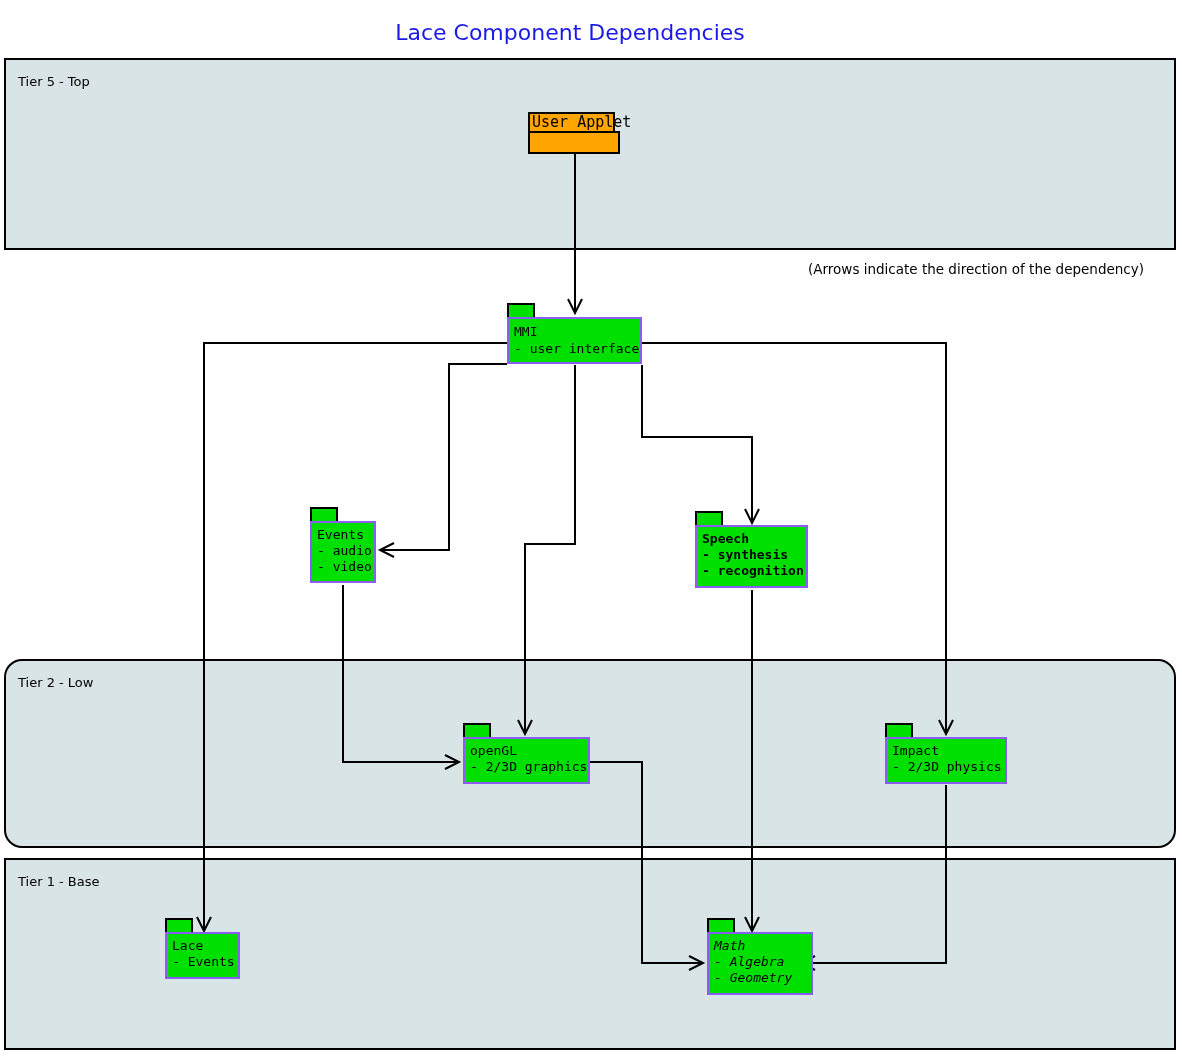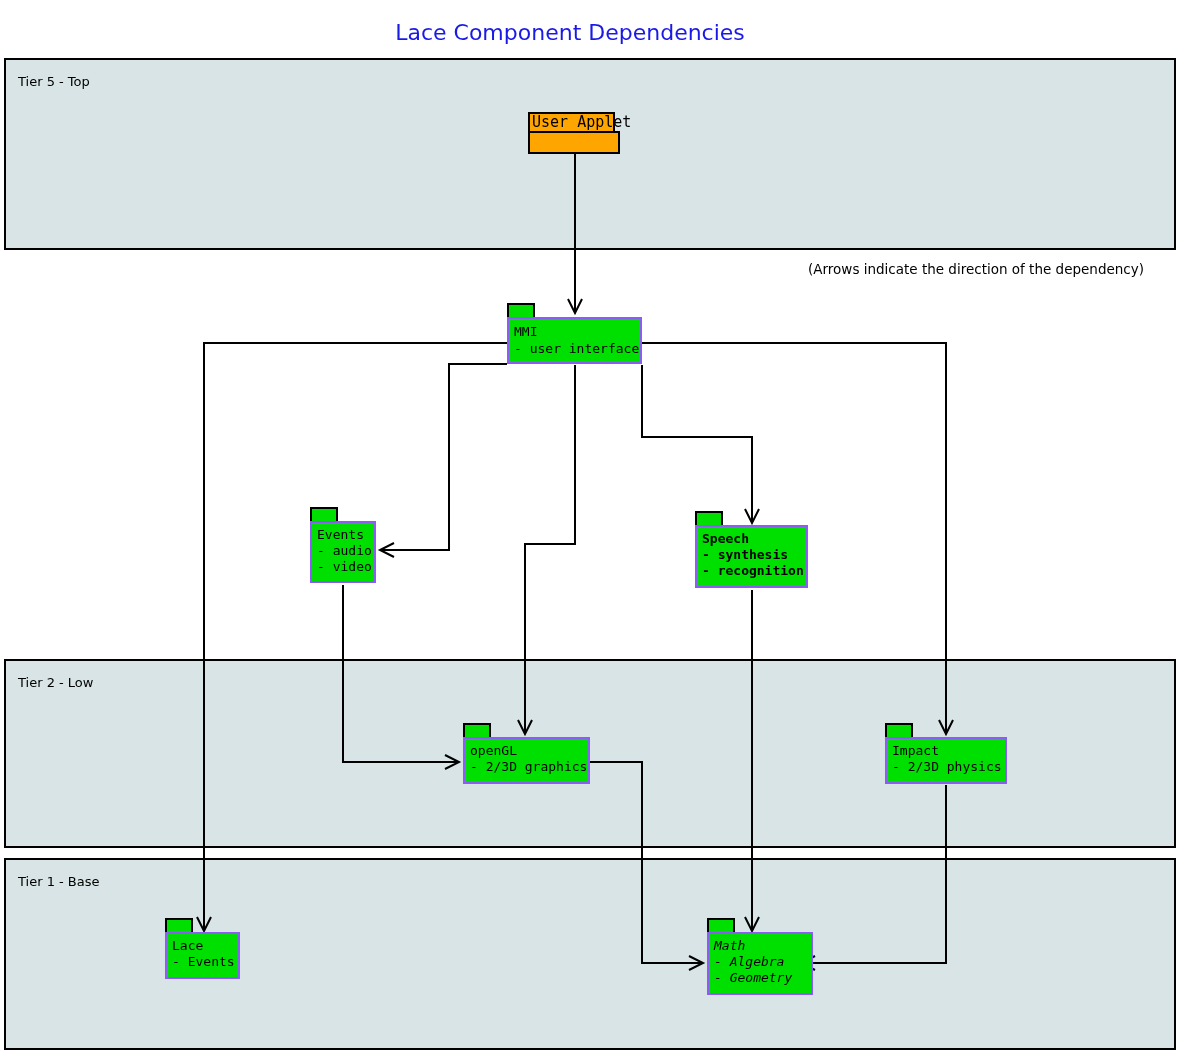--- a/index.html
+++ b/index.html
@@ -7,21 +7,21 @@
           font-family:"DejaVu Sans",sans-serif;overflow:hidden;}
 
   .diagram-title{position:absolute;left:0;top:20px;width:1140px;text-align:center;
                  font-size:22px;color:var(--title-color,#1a1ae6);}
 
   .tier{position:absolute;left:4px;width:1172px;background:var(--tier-fill,#d8e4e5);
         border:2px solid #000;box-sizing:border-box;}
   #tier5{top:58px;height:192px;}
   #tier4{top:262px;height:188px;}
   #tier3{top:461px;height:187px;}
-  #tier2{top:659px;height:189px;}
+  #tier2{top:659px;height:189px;border-radius:18px;}
   #tier1{top:858px;height:192px;text-align:center;}
   .tier-label{position:absolute;left:12px;top:14px;font-size:13px;color:#000;white-space:nowrap;}
 
   .note{position:absolute;top:201px;right:30px;font-size:13.5px;color:#000;white-space:nowrap;}
 
   svg.wires{position:absolute;left:0;top:0;pointer-events:none;}
   svg.wires path{stroke:var(--line-color,#000);stroke-width:2;fill:none;}
 
   .comp{position:absolute;}
   .comp .tab{position:absolute;left:0;top:0;width:28px;height:16px;

